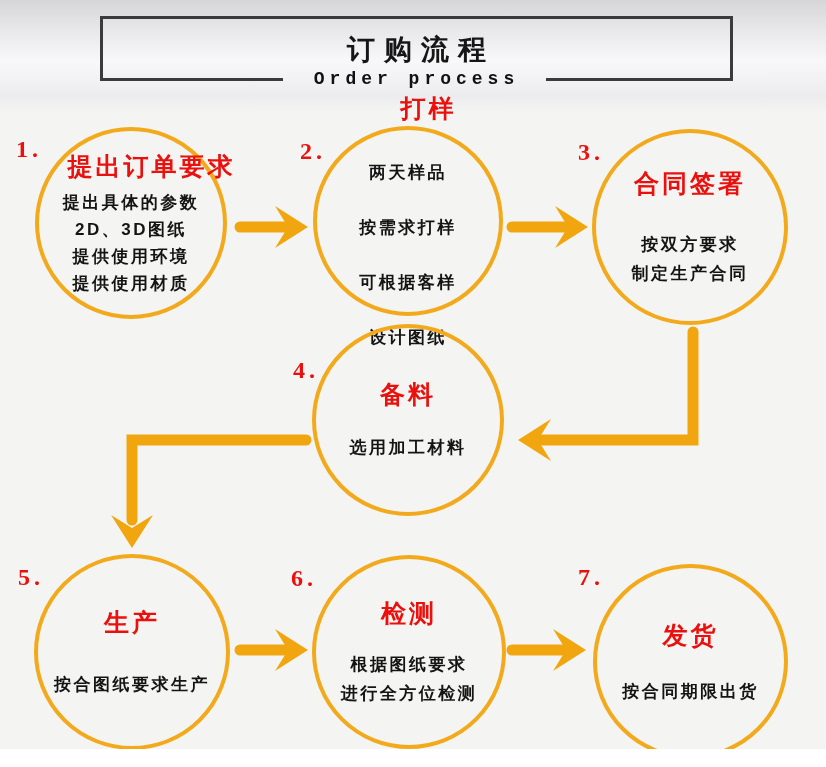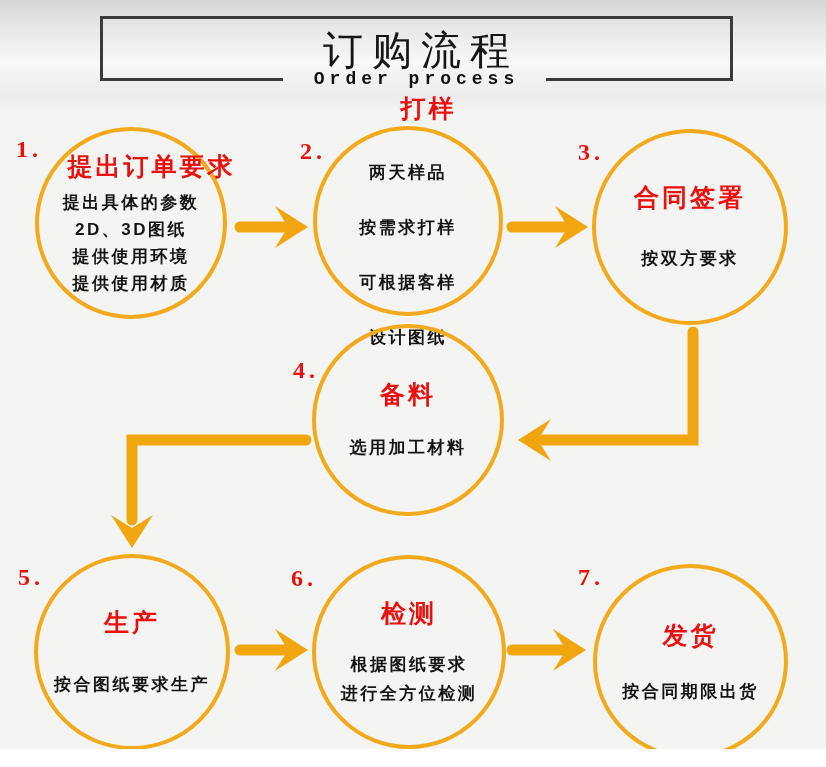--- a/index.html
+++ b/index.html
@@ -21,21 +21,21 @@
   .header-band{
     position:absolute;left:0;top:0;width:826px;height:112px;
     background:linear-gradient(180deg,#d6d6d8 0%,#e9e9eb 28%,#f8f8fa 55%,#ececee 86%,#f4f4f3 100%);
   }
   .title-box{
     position:absolute;left:100px;top:16px;width:633px;height:65px;
     border:3px solid var(--frame);border-bottom:none;
     display:flex;align-items:center;justify-content:center;
   }
   .page-title{
-    font-size:40px;font-weight:normal;color:#161616;letter-spacing:9px;
+    font-size:28px;font-weight:bold;color:#161616;letter-spacing:9px;
     padding-left:9px; 
     font-family:"Liberation Serif","DejaVu Serif",serif;
   }
   .border-seg{position:absolute;height:3px;background:var(--frame);top:78px;}
   .seg-left{left:100px;width:183px;}
   .seg-right{left:546px;width:187px;}
   .page-subtitle{
     position:absolute;left:100px;top:69px;width:633px;text-align:center;
     font-family:"Liberation Mono","DejaVu Sans Mono",monospace;
     font-weight:bold;font-size:18px;letter-spacing:5px;color:#111;
@@ -153,20 +153,21 @@
     <div class="circle-title">打样</div>
     <div class="circle-line">两天样品</div>
     <div class="circle-line">按需求打样</div>
     <div class="circle-line">可根据客样</div>
     <div class="circle-line">设计图纸</div>
   </div>
 
   <div class="circle c3">
     <div class="circle-title">合同签署</div>
     <div class="circle-line">按双方要求</div>
+    <div class="circle-line">制定生产合同</div>
   </div>
 
   <div class="circle c4">
     <div class="circle-title">备料</div>
     <div class="circle-line">选用加工材料</div>
   </div>
 
   <div class="circle c5">
     <div class="circle-title">生产</div>
     <div class="circle-line">按合图纸要求生产</div>

